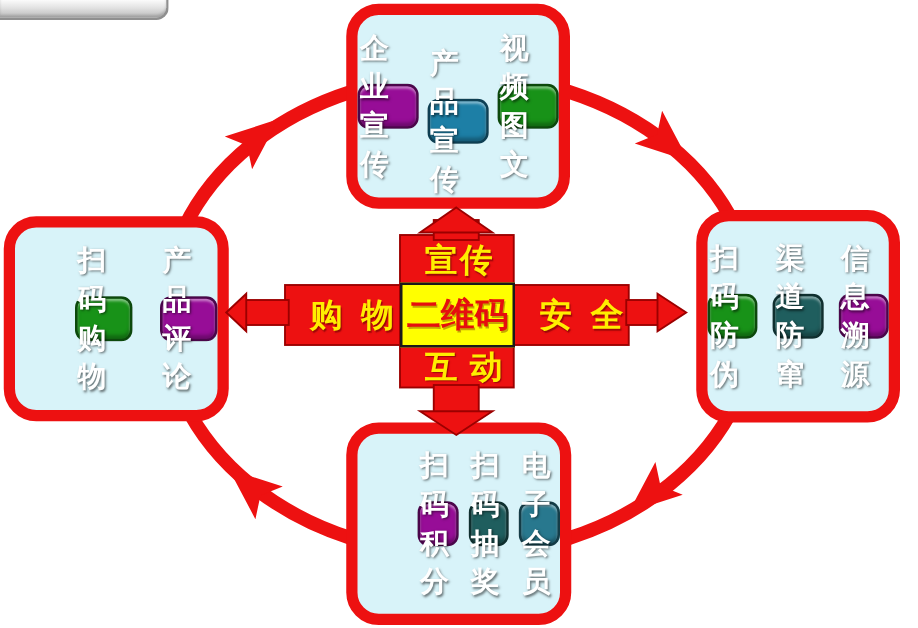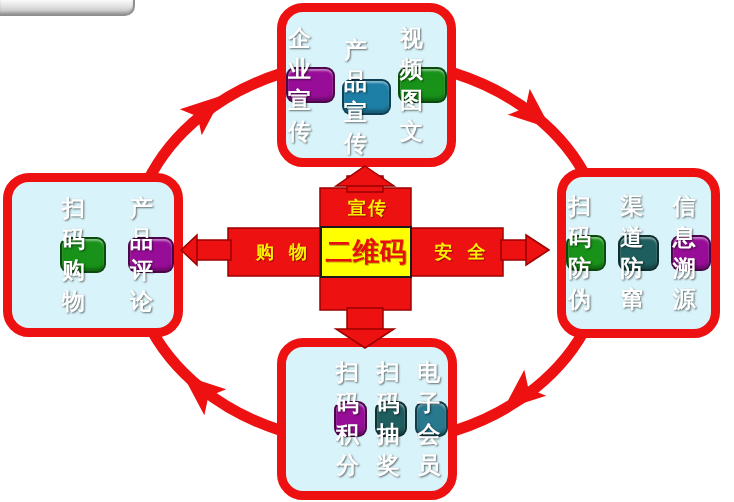--- a/index.html
+++ b/index.html
@@ -43,28 +43,28 @@
   
   .core{
     position:absolute;z-index:4;left:320px;top:226px;width:92px;height:52px;
     background:#ffff00;border:2px solid #1a1a1a;box-sizing:border-box;
     display:flex;align-items:center;justify-content:center;
     color:#e60e0e;font-size:27px;font-weight:bold;
     text-shadow:1px 1px 0 rgba(90,0,0,.35);
   }
   
   .cross-label{
-    position:absolute;z-index:4;color:#ffee00;font-weight:bold;font-size:18px;
+    position:absolute;z-index:4;color:#ffee00;font-weight:bold;font-size:26px;
     display:flex;align-items:center;justify-content:center;
     text-shadow:1px 1px 1px rgba(100,0,0,.6);
   }
   .lbl-top{left:320px;top:190px;width:92px;height:36px;letter-spacing:2px;padding-left:2px;}
   .lbl-bottom{left:320px;top:277px;width:92px;height:33px;letter-spacing:10px;padding-left:10px;}
   .lbl-left{left:228px;top:228px;width:92px;height:48px;letter-spacing:15px;padding-left:15px;}
-  .lbl-right{left:412px;top:228px;width:91px;height:48px;letter-spacing:15px;margin-left:10px;}
+  .lbl-right{left:412px;top:228px;width:91px;height:48px;letter-spacing:15px;padding-left:15px;}
 </style>
 </head>
 <body>
 
 <div class="stage">
 
   <div class="gray-bar"></div>
 
   <svg class="layer ring-layer" width="734" height="502" viewBox="0 0 734 502">
     <ellipse cx="368" cy="252" rx="237" ry="192" fill="none" stroke="#ed1111" stroke-width="11"></ellipse>
@@ -106,18 +106,19 @@
       <rect x="501" y="240" width="27" height="20"></rect>
       <polygon points="549,250 526,235 526,265"></polygon>
       <rect x="347" y="176" width="36" height="16"></rect>
       <polygon points="365,166 394,186 336,186"></polygon>
       <rect x="347" y="308" width="36" height="25"></rect>
       <polygon points="365,348 394,329 336,329"></polygon>
     </g>
   </svg>
 
   <div class="cross-label lbl-top">宣传</div>
+  <div class="cross-label lbl-bottom">互动</div>
   <div class="cross-label lbl-left">购物</div>
   <div class="cross-label lbl-right">安全</div>
 
   <div class="core">二维码</div>
 
 </div>
 
 </body></html>

